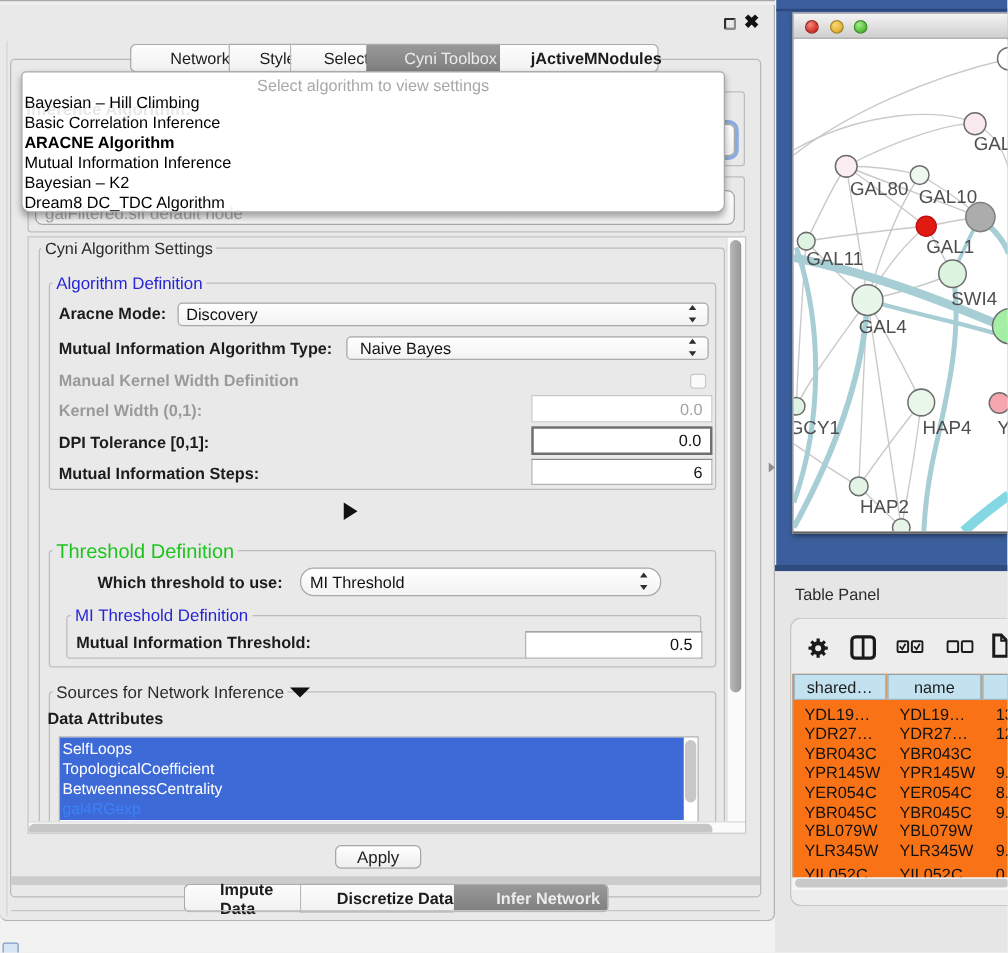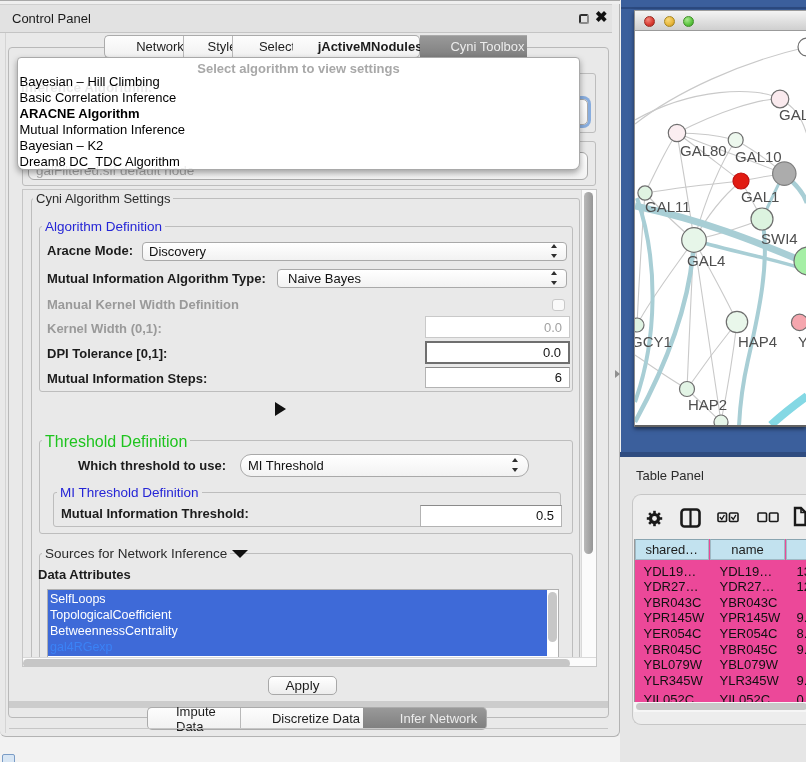--- a/index.html
+++ b/index.html
@@ -28,21 +28,21 @@
 .tabrow { top:35px; height:23px; display:flex; font-size:13px; }
 .tabrow .tb { background:linear-gradient(#fdfdfd,#f1f1f1); border-top:1px solid #ababab;
   border-bottom:1px solid #ababab; color:#1c1c1c; display:flex; align-items:center;
   justify-content:center;padding-left:28px; }
 .tabrow .tb.first { border-left:1px solid #ababab; border-radius:5px 0 0 5px; }
 .tabrow .tb.last { border-right:1px solid #ababab; border-radius:0 5px 5px 0; }
 .tabrow .sep { width:1px; background:#b9b9b9; border-top:1px solid #ababab; border-bottom:1px solid #ababab;}
 .tabrow .sel { background:linear-gradient(#999999,#7f7f7f); color:#ececec; }
 #toptabs { left:104px; }
 #bottabs { left:147px; top:707px; }
-#bottabs .tb { font-size:13px; }
+#bottabs .tb { font-size:13px;font-weight:bold; }
 
 
 #scrollpane { left:22px; top:189px; width:575px; height:478px;
   border:1px solid #c6c6c6; background:#e9e9e9; overflow:hidden; }
 
 #vsb-track { left:558px; top:0px; width:16px; height:467px; background:#fbfbfb; border-left:1px solid #d9d9d9;}
 #vsb-thumb { left:561px; top:2px; width:9px; height:362px; background:linear-gradient(90deg,#b9b9b9,#969696); border-radius:5px; }
 
 #hsb-track { left:0; top:467px; width:575px; height:11px; background:#fbfbfb; border-top:1px solid #d9d9d9;}
 #hsb-thumb { left:0px; top:469px; width:547px; height:8.5px; background:#c6c6c6; border-radius:4.5px; }
@@ -73,21 +73,21 @@
   font-size:13px; color:#111; text-align:right; padding-right:7px; display:flex;
   align-items:center; justify-content:flex-end; }
 .tin.dis { border:1px solid #c9c9c9; color:#a2a2a2; }
 .tin.foc { border:2px solid #6f6f6f; }
 
 
 #popup { left:17px; top:57px; width:563px; height:113px; background:#fff;
   border:1px solid #a9a9a9; border-radius:4px 4px 7px 7px;
   box-shadow:0 3px 6px rgba(0,0,0,0.35); z-index:50; overflow:hidden; }
 #popup .hint { position:absolute; top:3px; left:0; right:0; text-align:center;
-  font-size:13px; color:#a8a8a8;font-weight:bold; }
+  font-size:13px; color:#a8a8a8; }
 #popup .it { position:absolute; left:1.5px; font-size:13px; line-height:14px; color:#000; white-space:nowrap;}
 #popup .ghost { position:absolute; white-space:nowrap; }
 
 
 #bluebg { left:621px; top:0; width:185px; height:457px; background:#3b5f9c; }
 #blue-topline { left:621px; top:7px; width:185px; height:2px; background:#2c4a80;}
 #blue-band { left:620px; top:452px; width:186px; height:5px; background:#2f4c80; }
 #netwin { left:634px; top:10px; width:172px; height:417px; background:#fff;
   border-left:1px solid #8e8e8e; border-bottom:2px solid #636363; box-shadow:0 2px 4px rgba(0,0,0,0.5); }
 #nettitle { left:0; top:0; width:172px; height:21px;
@@ -95,41 +95,38 @@
   border-top:1px solid #9b9b9b; border-bottom:1px solid #9b9b9b; }
 .light { position:absolute; top:4.5px; width:11px; height:11px; border-radius:50%; }
 #netcanvas { left:0; top:22px; width:172px; height:393px; overflow:hidden; background:#fff;}
 
 
 #tpanel { left:620px; top:457px; width:186px; height:305px; background:#e6e6e6; }
 #tpanel-title { position:absolute; left:16px; top:11px; font-size:13px; color:#2b2b2b; }
 #tcard { left:11.5px; top:37px; width:180px; height:231px; background:#ededed;
   border:1px solid #c6c6c6; border-radius:9px 0 0 9px; border-right:none; }
 .ticon { position:absolute; }
-#ttable { position:absolute; left:13.5px; top:82px; width:173px; height:163px; background:#ec4899;
+#ttable { position:absolute; left:13.5px; top:82px; width:173px; height:163px; background:#f97316;
   border-left:1px solid #9a9a9a; overflow:hidden; font-size:13px; }
 .th { position:absolute; top:0; height:21px; background:#c2e2ef; border:1px solid #9fb9c4;
   border-top-color:#8aa5b1; display:flex; align-items:center; justify-content:center; color:#1c1c1c;}
 .tr { position:absolute; white-space:nowrap; color:#111; }
 #tscroll { position:absolute; left:13.5px; top:245px; width:173px; height:10px; background:#f6f6f6; }
 #tscroll .th2 { position:absolute; left:2px; top:1px; width:171px; height:7px; background:#c9c9c9; border-radius:4px;}
 
 #miniwin { left:2px; top:754px; width:13px; height:10px; background:#d8e6f4;
   border:1.5px solid #7a9cc6; border-radius:2px; }
 #belowwin { left:0; top:738px; width:620px; height:24px; background:#f2f2f2; }
 </style>
 </head>
 <body>
 <div id="stage">
   <div class="abs" id="belowwin"></div>
   <div class="abs" id="leftwin"></div>
   <div class="abs" id="topline"></div>
-  <div class="abs" id="titlebar">
-      <div class="t">Control Panel</div>
-    </div>
   <div class="abs" id="btn-restore"></div>
   <div class="abs" id="btn-close">✖</div>
   <div class="abs" id="tabpanel"></div>
   <div class="abs" style="left:5px; top:33px; width:1px; height:700px; background:#d4d4d4;"></div>
 
   <div class="gbox" style="left:22px; top:73px; width:574px; height:60px;"></div>
   <div class="combo" style="left:28px; top:99px; width:560px; height:26px; box-shadow:0 0 0 3px rgba(111,157,219,0.8); border-radius:5px;"></div>
   <div class="gbox" style="left:22px; top:141px; width:574px; height:45px;"></div>
   <div class="combo" style="left:28px; top:152px; width:560px; height:28px; border-radius:6px;">
       <span style="position:absolute; left:7px; top:10px; font-size:13.5px; color:#a9a9a9;">galFiltered.sif default node</span>
@@ -142,22 +139,22 @@
         <line x1="4" y1="7" x2="9" y2="10" stroke="#555" stroke-width="1.2"></line>
         <circle cx="4" cy="2.5" r="2.4" fill="#4caf50" stroke="#2c7a2c" stroke-width="0.8"></circle>
         <circle cx="4" cy="11" r="2.4" fill="#a5d6a7" stroke="#2c7a2c" stroke-width="0.8"></circle>
         <circle cx="9.5" cy="10.5" r="2.4" fill="#4caf50" stroke="#2c7a2c" stroke-width="0.8"></circle>
       </svg>
       Network</div>
     <div class="sep"></div>
     <div class="tb" style="width:48px;">Style</div>
     <div class="sep"></div>
     <div class="tb" style="width:60px;">Select</div>
+    <div class="tb sel" style="width:107px;">Cyni Toolbox</div>
     <div class="tb last" style="width:127px; font-weight:bold;">jActiveMNodules</div>
-    <div class="tb sel" style="width:107px;">Cyni Toolbox</div>
   </div>
 
   <div class="abs" id="scrollpane">
     <div class="abs" id="vsb-track"></div>
     <div class="abs" id="vsb-thumb"></div>
     <div class="abs" id="hsb-track"></div>
     <div class="abs" id="hsb-thumb"></div>
     <div id="content" style="position:absolute; left:0; top:0; width:558px; height:467px; overflow:hidden;">
 
       <div class="gbox" style="left:8px; top:8px; width:548.5px; height:470px;"></div>

